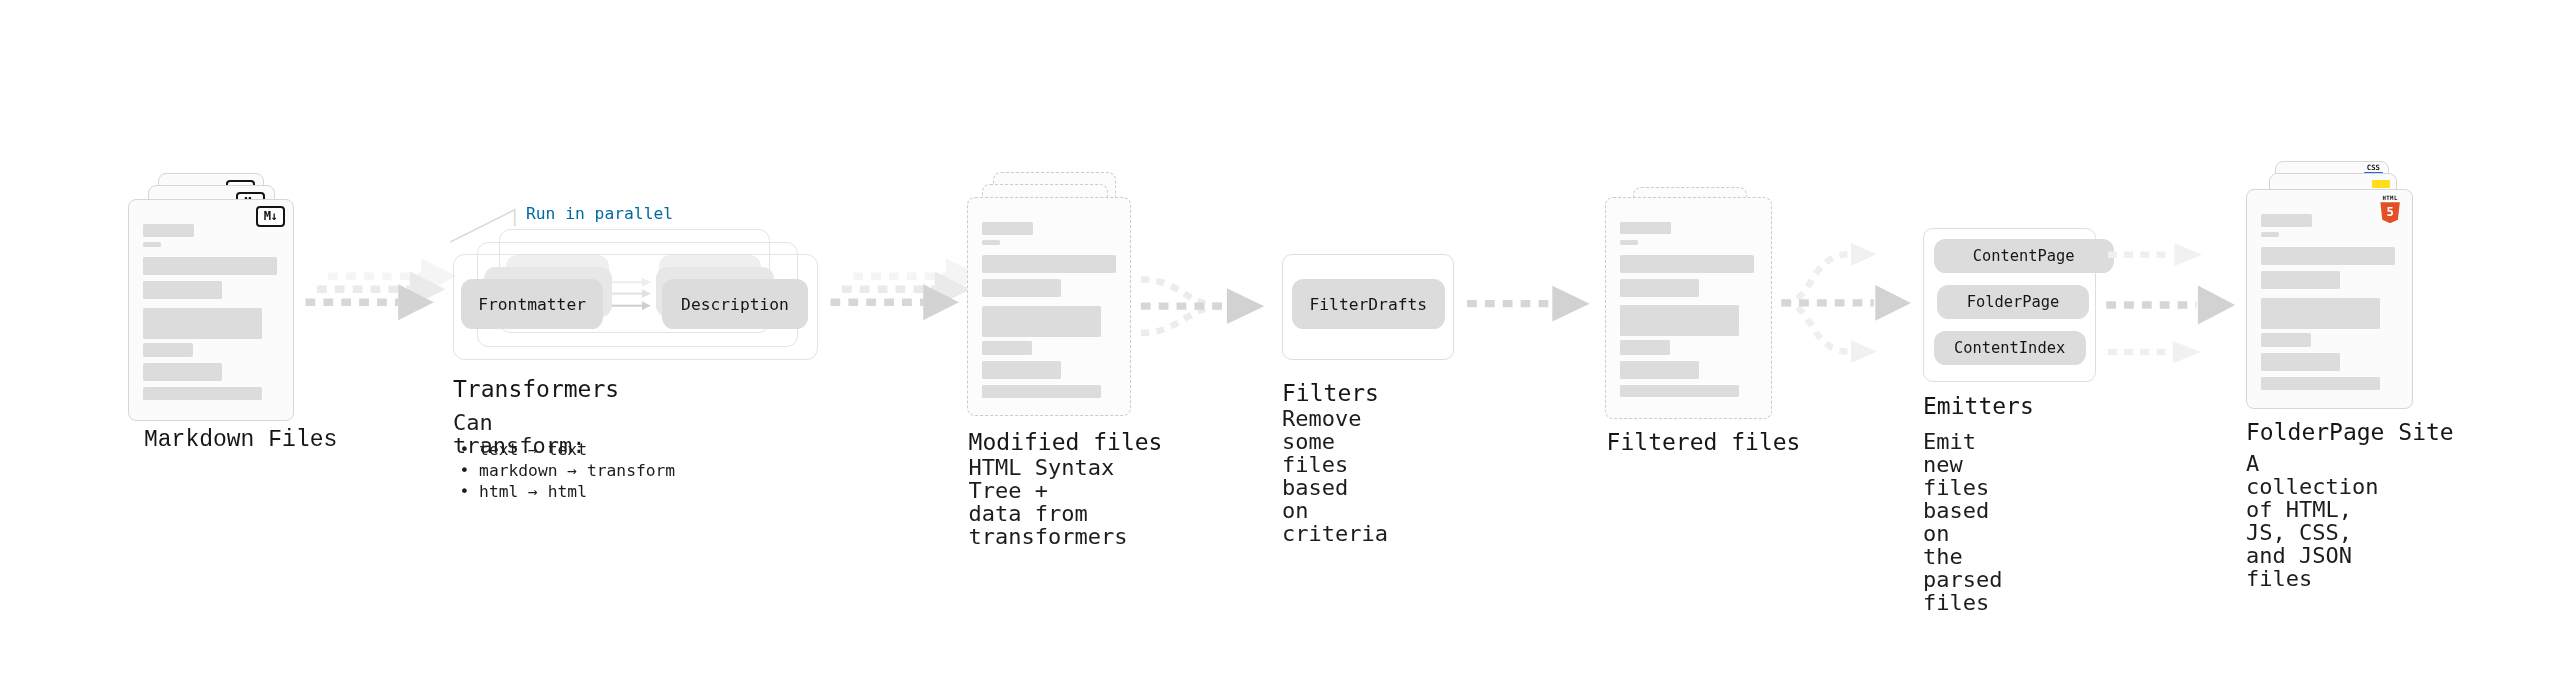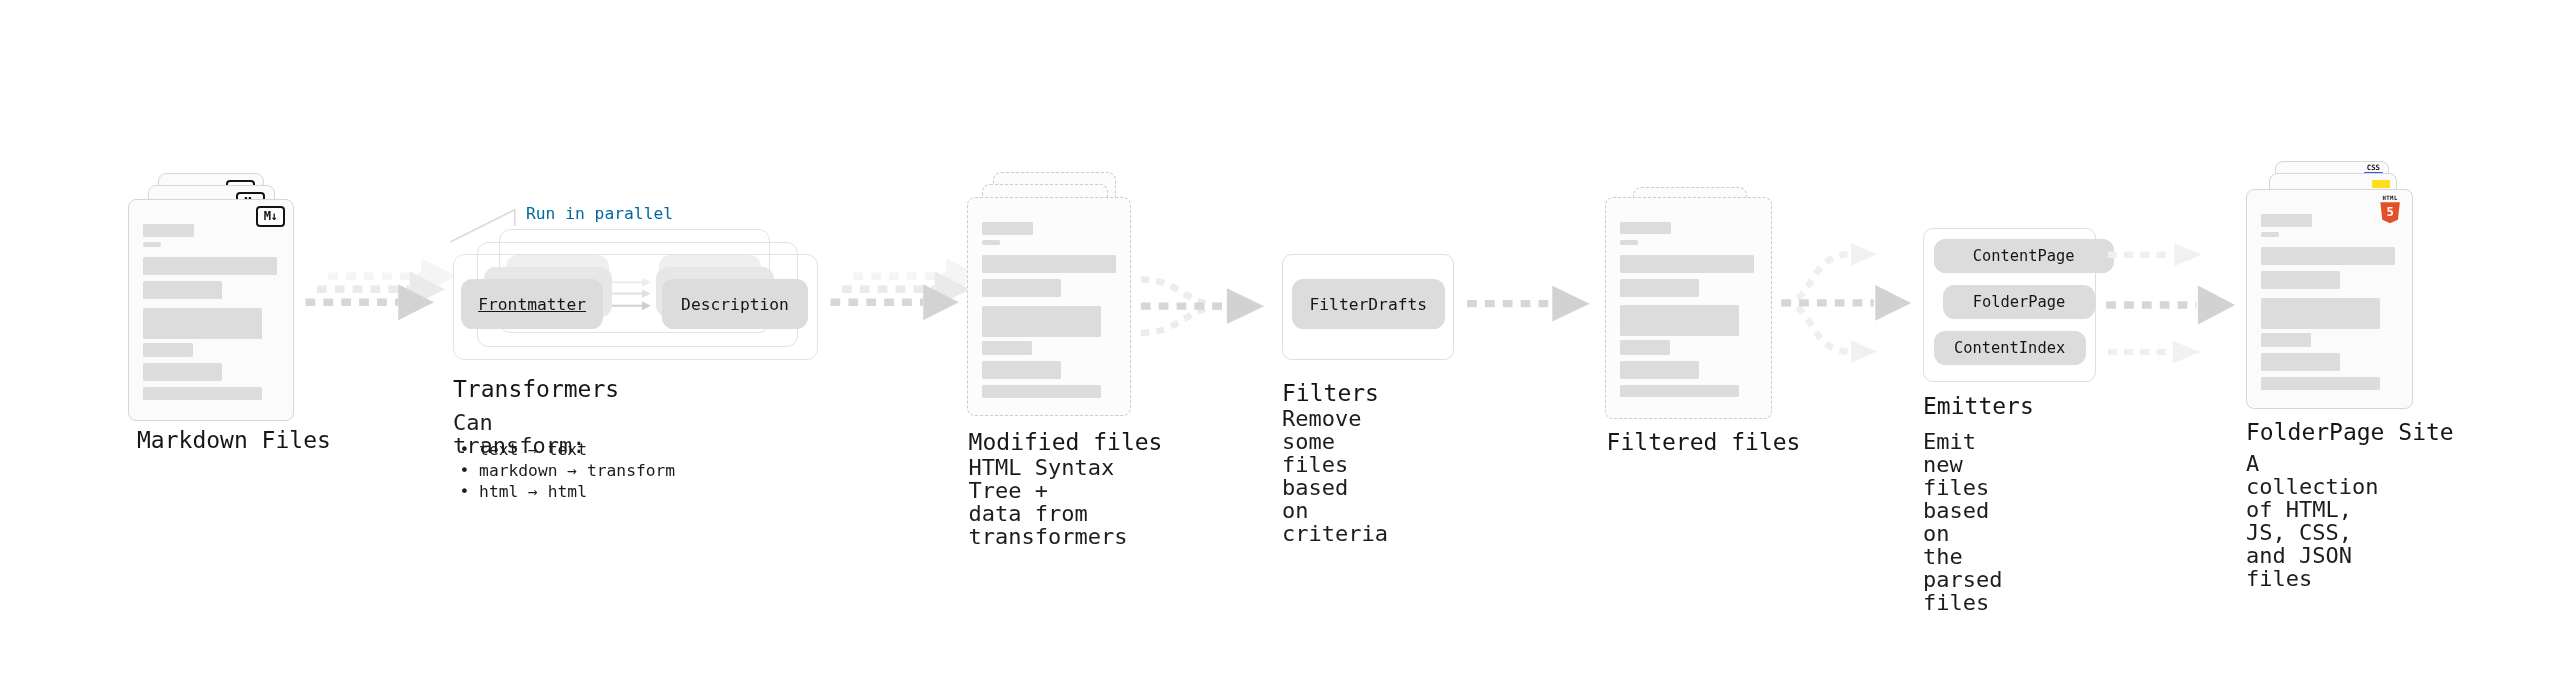--- a/index.html
+++ b/index.html
@@ -76,21 +76,21 @@
         <span class="bar b1"></span>
         <span class="bar b2"></span>
         <span class="bar b3"></span>
         <span class="bar b4"></span>
         <span class="bar b5"></span>
         <span class="bar b6"></span>
         <span class="bar b7"></span>
         <span class="bar b8"></span>
       </div>
     </div>
-    <div class="heading" style="left:9px; top:254px;">Markdown Files</div>
+    <div class="heading" style="left:16px; top:254px;font-family:Liberation Mono, monospace;">Markdown Files</div>
   </div>
 
   <svg class="arrow" style="left:299px; top:250px;" width="187" height="98" viewBox="0 0 230 120">
     <g transform="translate(28,-32)">
       <line x1="8" y1="64" x2="122" y2="64" stroke="#f5f5f5" stroke-width="9" stroke-dasharray="12 10"></line>
       <polygon points="122,42 122,86 166,64" fill="#f5f5f5"></polygon>
     </g>
     <g transform="translate(14,-16)">
       <line x1="8" y1="64" x2="122" y2="64" stroke="#eaeaea" stroke-width="9" stroke-dasharray="12 10"></line>
       <polygon points="122,42 122,86 166,64" fill="#eaeaea"></polygon>
@@ -106,21 +106,21 @@
     <div class="note" style="left:73px; top:0;">Run in parallel</div>
 
     <div class="panel" style="left:46px; top:24.4px; width:271px; height:104px;"></div>
     <div class="panel" style="left:23.6px; top:37px; width:321px; height:105px;"></div>
     <div class="panel" style="left:0; top:49px; width:365px; height:106px;"></div>
 
     <div class="chip echo2" style="left:53px;  top:50px; width:103px; height:50px;"></div>
     <div class="chip echo1" style="left:31px;  top:62px; width:128px; height:50px;"></div>
     <div class="chip echo2" style="left:206px; top:50px; width:102px; height:50px;"></div>
     <div class="chip echo1" style="left:203px; top:62px; width:118px; height:50px;"></div>
-    <div class="chip" style="left:8.1px;  top:74px; width:142px; height:50px;text-decoration:underline;">Frontmatter</div>
+    <div class="chip" style="left:8.1px;  top:74px; width:142px; height:50px;">Frontmatter</div>
     <div class="chip" style="left:209px; top:74px; width:146px; height:50px;">Description</div>
 
     <svg class="abs" style="left:158px; top:70px;" width="57" height="42" viewBox="0 0 70 52">
       <g>
         <line x1="1" y1="9" x2="38" y2="9" stroke="#ededed" stroke-width="2.5"></line>
         <polygon points="38,3.5 38,14.5 49,9" fill="#ededed"></polygon>
       </g>
       <g>
         <line x1="1" y1="23" x2="38" y2="23" stroke="#e0e0e0" stroke-width="2.5"></line>
         <polygon points="38,17.5 38,28.5 49,23" fill="#e0e0e0"></polygon>
@@ -215,21 +215,21 @@
     <polygon points="90,11 90,39 122,25" fill="#f1f1f1"></polygon>
     <path d="M6,85 C45,85 38,145 88,145" fill="none" stroke="#efefef" stroke-width="8" stroke-dasharray="10 9"></path>
     <polygon points="90,131 90,159 122,145" fill="#f1f1f1"></polygon>
     <line x1="4" y1="85" x2="118" y2="85" stroke="#d6d6d6" stroke-width="9" stroke-dasharray="12 10"></line>
     <polygon points="120,63 120,107 164,85" fill="#d2d2d2"></polygon>
   </svg>
 
   <div class="stage" style="left:1923px; top:228px;">
     <div class="box" style="left:0; top:0; width:173px; height:154px;"></div>
     <div class="chip" style="left:10.6px; top:10.6px;  width:180px; height:34px; font-size:15.4px;">ContentPage</div>
-    <div class="chip" style="left:20px; top:57px;  width:152px; height:34px; font-size:15.4px;">FolderPage</div>
+    <div class="chip" style="left:14px; top:57px;  width:152px; height:34px; font-size:15.4px;">FolderPage</div>
     <div class="chip" style="left:10.6px; top:103px; width:152px; height:34px; font-size:15.4px;">ContentIndex</div>
     <div class="heading" style="left:0; top:165px;">Emitters</div>
     <div class="caption" style="left:0; top:202px;">Emit new files based on
 the parsed files</div>
   </div>
 
   <svg class="arrow" style="left:2103px; top:236px;" width="146" height="138" viewBox="0 0 180 170">
     <line x1="6" y1="23" x2="86" y2="23" stroke="#efefef" stroke-width="8" stroke-dasharray="11 9"></line>
     <polygon points="88,9 88,37 122,23" fill="#f1f1f1"></polygon>
     <line x1="4" y1="85" x2="115" y2="85" stroke="#d6d6d6" stroke-width="9" stroke-dasharray="12 10"></line>

